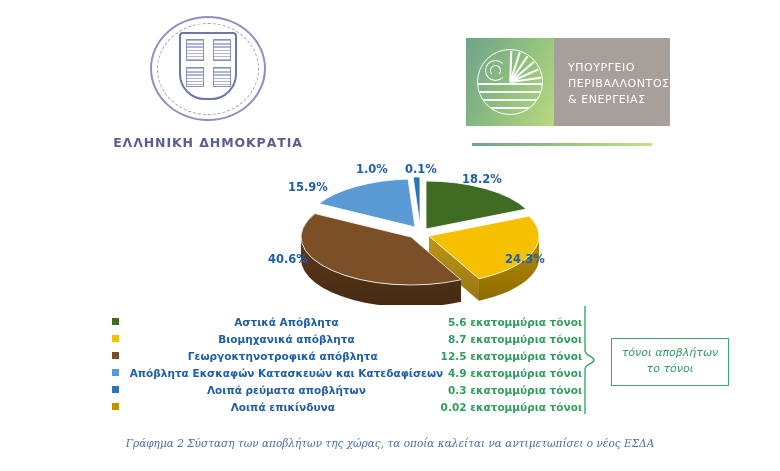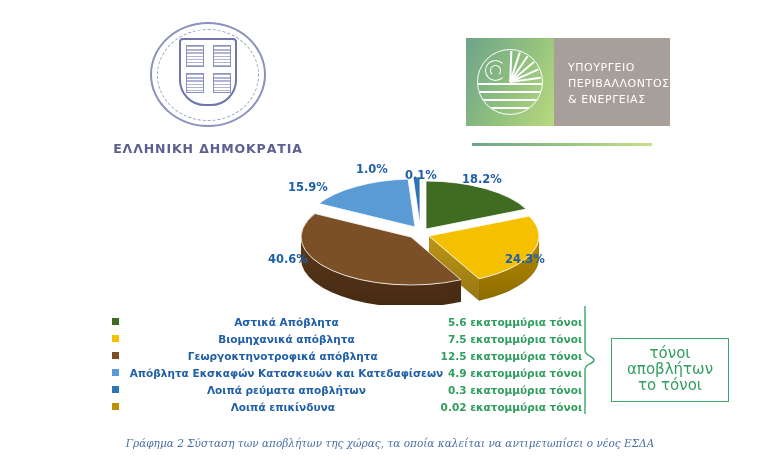--- a/index.html
+++ b/index.html
@@ -18,21 +18,21 @@
   
   #header {
     position: absolute;
     left: 0; top: 0;
     width: 780px; height: 165px;
   }
 
   
   #coat-block {
     position: absolute;
-    left: 108px; top: 22px;
+    left: 108px; top: 16px;
     width: 200px;
     text-align: center;
   }
   #coat-emblem {
     width: 120px; height: 105px;
     margin: 0 auto;
     position: relative;
   }
   .wreath {
     position: absolute;
@@ -216,23 +216,24 @@
     box-sizing: border-box;
     background: #ffffff;
   }
   #callout .line1 {
     font-size: 12px;
     font-weight: bold;
     color: #2f9e5e;
     line-height: 16px;
   }
   #callout .line2, #callout .line3 {
-    font-size: 15px;
+    font-size: 11px;
     color: #2f9e5e;
     line-height: 16px;
+    font-style: italic;
   }
 
   
   #caption {
     position: absolute;
     left: 0; top: 437px;
     width: 780px;
     text-align: center;
     font-size: 10.5px;
     font-style: italic;
@@ -317,39 +318,39 @@
           <path d="M179,76 L279.1116567753495,56.10997211232236 A110,48 0 0 1 228.93895497135014,118.76831316104165 Z" fill="#f5c000" stroke="#ffffff" stroke-width="0.8"></path>
           <path d="M161,77 L210.93895497135014,119.76831316104165 A110,48 0 0 1 64.94112997090878,53.611993965184055 Z" fill="#7c5026" stroke="#ffffff" stroke-width="0.8"></path>
           <path d="M165,67 L68.94112997090878,43.611993965184055 A110,48 0 0 1 158.09304285177544,19.09471703544297 Z" fill="#5b9bd5" stroke="#ffffff" stroke-width="0.8"></path>
           <path d="M170,65 L163.09304285177544,17.09471703544297 A110,48 0 0 1 169.99999999999997,17 Z" fill="#2e75b6" stroke="#ffffff" stroke-width="0.8"></path>
           <path d="M172,65 L171.99999999999997,17 A110,48 0 0 1 172.69114583621152,17.000947478905417 Z" fill="#bf9000" stroke="#ffffff" stroke-width="0.8"></path>
         </g>
     </svg>
   </div>
 
   <div class="pct" style="left:106px; top:2px;">1.0%</div>
-  <div class="pct" style="left:155px; top:8px;">0.1%</div>
+  <div class="pct" style="left:155px; top:2px;">0.1%</div>
   <div class="pct" style="left:212px; top:12px;">18.2%</div>
   <div class="pct" style="left:255px; top:92px;">24.3%</div>
   <div class="pct" style="left:18px;  top:92px;">40.6%</div>
   <div class="pct" style="left:38px;  top:20px;">15.9%</div>
 </div>
 
 <div id="legend">
 
   <div class="legend-row">
     <span class="legend-swatch" style="background:#3f6b23"></span>
     <span class="legend-label">Αστικά Απόβλητα</span>
     <span class="legend-value">5.6 εκατομμύρια τόνοι</span>
   </div>
 
   <div class="legend-row">
     <span class="legend-swatch" style="background:#f5c000"></span>
     <span class="legend-label">Βιομηχανικά απόβλητα</span>
-    <span class="legend-value">7.5 εκατομμύρια τόνοι</span>
+    <span class="legend-value">8.7 εκατομμύρια τόνοι</span>
   </div>
 
   <div class="legend-row">
     <span class="legend-swatch" style="background:#7c5026"></span>
     <span class="legend-label">Γεωργοκτηνοτροφικά απόβλητα</span>
     <span class="legend-value">12.5 εκατομμύρια τόνοι</span>
   </div>
 
   <div class="legend-row">
     <span class="legend-swatch" style="background:#5b9bd5"></span>

